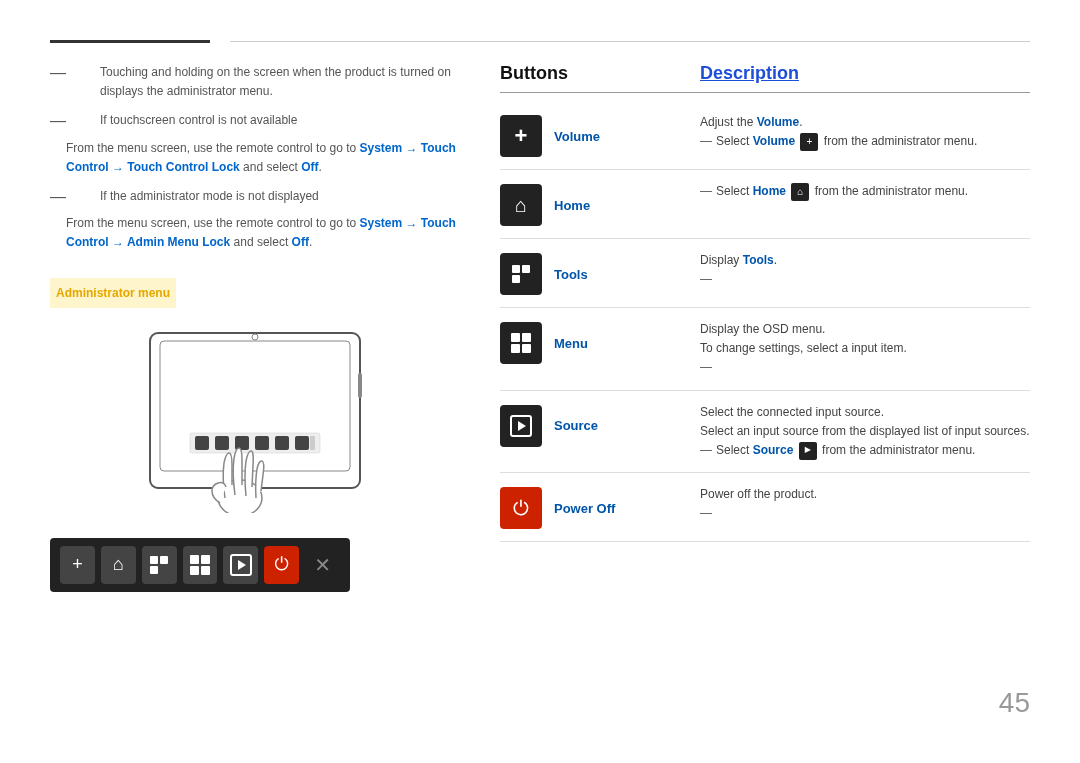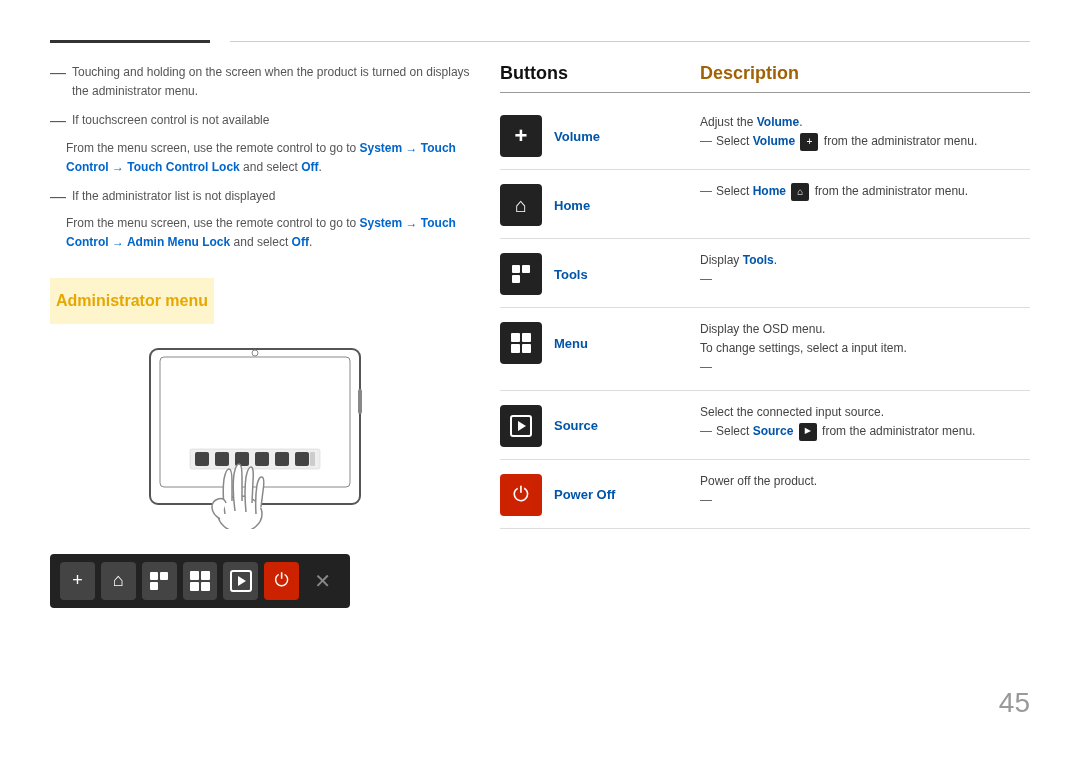--- a/index.html
+++ b/index.html
@@ -68,34 +68,35 @@
 
     .left-text-block .dash {
       margin-right: 6px;
       color: #555;
       font-size: 16px;
       line-height: 1.2;
     }
 
     .left-text-block .text-content {
       flex: 1;
+      margin-left: 28px;
     }
 
     .left-text-block strong {
       color: #0066cc;
       font-weight: bold;
     }
 
     .admin-menu-title {
-      font-size: 16px;
+      font-size: 12px;
       font-weight: bold;
       color: #e6a800;
       background: #fff5cc;
       display: inline-block;
-      padding: 14px 6px;
+      padding: 8px 6px;
       margin: 15px 0 15px 0;
     }
 
     
     .tablet-illustration {
       width: 280px;
       height: 200px;
       margin: 0 auto;
       position: relative;
       display: flex;
@@ -159,21 +160,22 @@
       width: 200px;
       font-size: 18px;
       font-weight: bold;
       color: #111;
     }
 
     .col-description {
       flex: 1;
       font-size: 18px;
       font-weight: bold;
-      color: #a16207;
+      color: #1d4ed8;
+      text-decoration: underline;
     }
 
     
     .btn-row {
       display: flex;
       align-items: flex-start;
       padding: 12px 0;
       border-bottom: 1px solid #ddd;
       gap: 0;
     }
@@ -289,21 +291,21 @@
         </div>
         <div style="margin-left: 16px; font-size: 12px; line-height: 1.6;">
           <span>From the menu screen, use the remote control to go to </span><strong>System → Touch<br>Control → Touch Control Lock</strong><span> and select </span><strong>Off</strong><span>.</span>
         </div>
       </div>
 
       
       <div class="left-text-block">
         <div class="dash-item">
           <span class="dash">—</span>
-          <span class="text-content">If the administrator list is not displayed</span>
+          <span class="text-content">If the administrator mode is not displayed</span>
         </div>
         <div style="margin-left: 16px; font-size: 12px; line-height: 1.6;">
           <span>From the menu screen, use the remote control to go to </span><strong>System → Touch<br>Control → Admin Menu Lock</strong><span> and select </span><strong>Off</strong><span>.</span>
         </div>
       </div>
 
       
       <div class="admin-menu-title">Administrator menu</div>
 
       
@@ -452,20 +454,21 @@
           <div class="btn-icon">
             <svg width="22" height="22" viewBox="0 0 22 22">
               <rect x="1" y="1" width="20" height="20" fill="none" stroke="white" stroke-width="2" rx="2"></rect>
               <polygon points="8,6 16,11 8,16" fill="white"></polygon>
             </svg>
           </div>
           <span class="btn-label">Source</span>
         </div>
         <div class="desc-cell">
           <div>Select the connected input source.</div>
+          <div>Select an input source from the displayed list of input sources.</div>
           <div class="sub-line">
             <span class="dash-line">—</span>
             <span> Select <strong>Source</strong> <span class="mini-icon" style="font-size:8px;">▶</span> from the administrator menu.</span>
           </div>
         </div>
       </div>
 
       <div class="btn-row">
         <div class="btn-cell">
           <div class="btn-icon power-icon">⏻</div>

